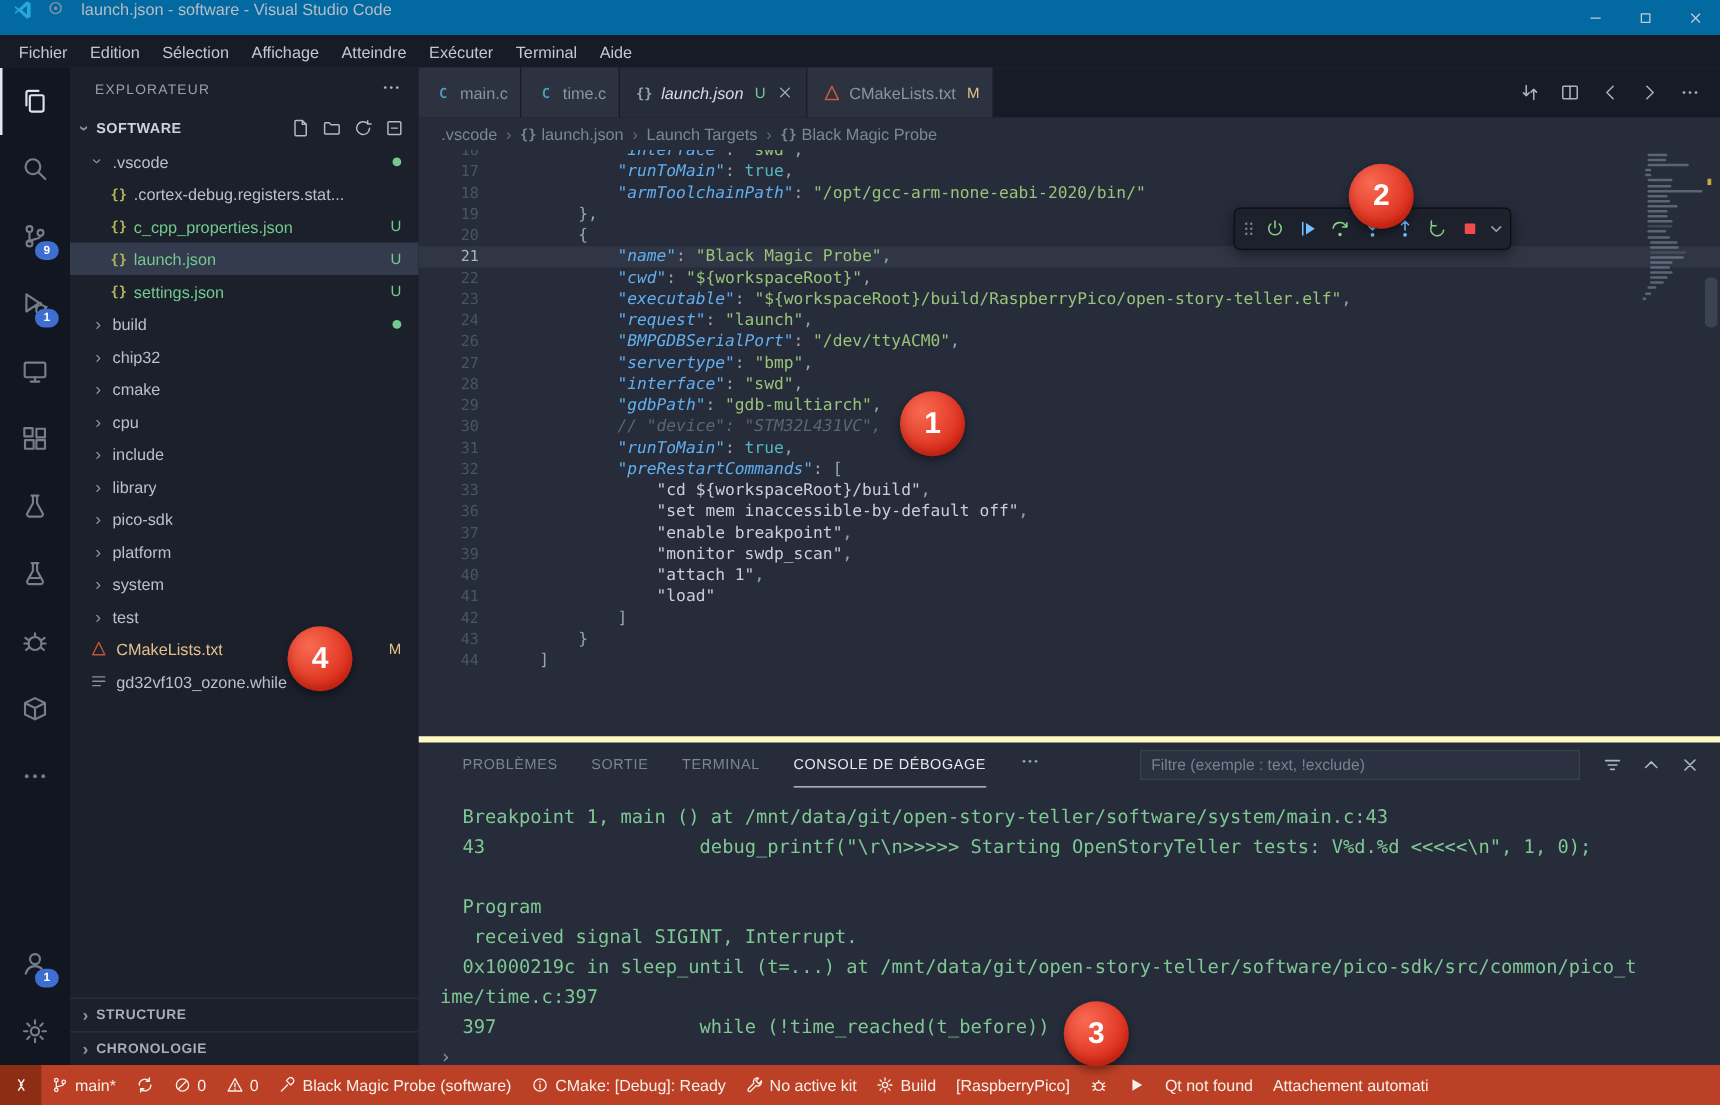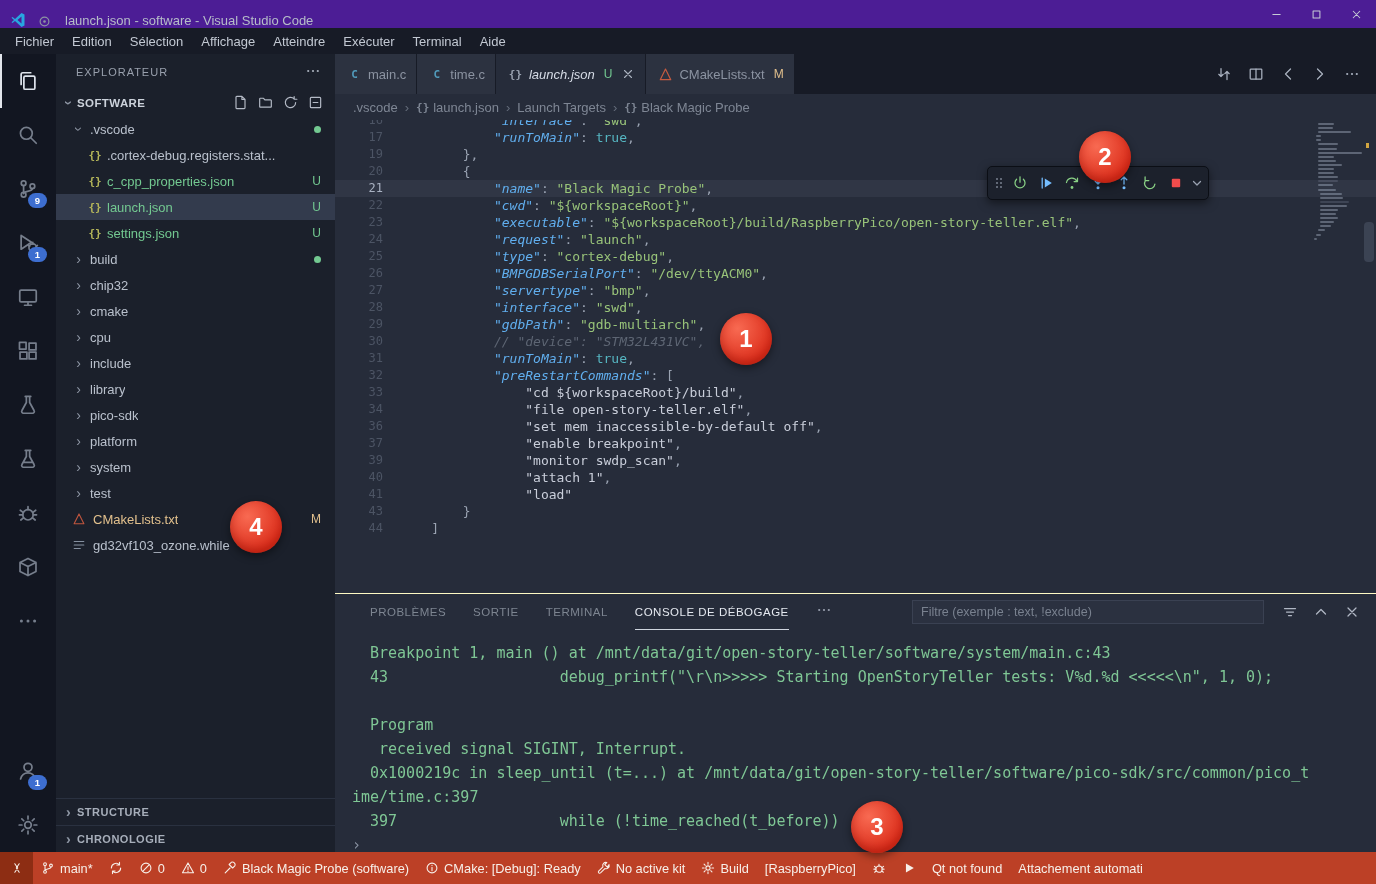--- a/index.html
+++ b/index.html
@@ -2,21 +2,21 @@
 <html><head>
 <meta charset="utf-8">
 <style>
   html,body{margin:0;padding:0}
   body{width:1376px;height:884px;position:relative;overflow:hidden;background:#262c3a;
        font-family:"Liberation Sans",sans-serif;color:#c3c9d5;-webkit-font-smoothing:antialiased}
   .icn{display:inline-flex;align-items:center;justify-content:center;line-height:1}
   .icn-t{font-family:"DejaVu Sans Mono",monospace;font-weight:bold;font-size:11px}
 
   
-  .titlebar{height:28px;background:#4c1d95;display:flex;align-items:flex-end;font-size:13px;color:#b9c0cb}
+  .titlebar{height:28px;background:#0369a1;display:flex;align-items:flex-start;font-size:13px;color:#b9c0cb}
   .logo{margin-left:10px;display:flex}
   .tb-circle{margin-left:12px;color:#8d95a2;display:flex}
   .win-title{margin-left:14px;color:#b6bdc8}
   .win-controls{margin-left:auto;display:flex;height:100%}
   .win-btn{width:40px;display:flex;align-items:center;justify-content:center;color:#c6ccd6;cursor:pointer}
   .menubar{height:26px;background:#171b26;display:flex;align-items:center;padding-left:6px;font-size:13px;color:#c2c8d2}
   .menu-item{padding:3px 9px;border-radius:4px;cursor:pointer}
 
   
   .main{display:flex;height:798px;position:relative}
@@ -87,21 +87,21 @@
   .debug-toolbar{position:absolute;top:46px;left:652px;height:32px;background:#1c212c;border:1px solid #0b0e15;
                  border-radius:5px;box-shadow:0 3px 10px rgba(0,0,0,.5);display:flex;align-items:center;padding:0 3px;z-index:20}
   .dt-btn{width:26px;height:26px;display:flex;align-items:center;justify-content:center;border-radius:4px;cursor:pointer}
   .dt-btn.grip{width:16px;cursor:grab}
   .dt-btn.small{width:16px}
 
   .add-config{position:absolute;right:154px;bottom:30px;background:#8f8b7b;color:#fff;border:none;
               font-family:"Liberation Sans",sans-serif;font-size:13px;padding:9px 17px;border-radius:2px;cursor:pointer}
 
   
-  .panel{height:258px;border-top:1px solid #fef9c3;display:flex;flex-direction:column;background:#262c3a;flex:none}
+  .panel{height:258px;border-top:5px solid #fef9c3;display:flex;flex-direction:column;background:#262c3a;flex:none}
   .panel-head{height:35px;display:flex;align-items:center;padding-left:35px;flex:none}
   #panel-tabs{display:flex;height:100%}
   .panel-tab{margin-right:27px;font-size:11.5px;letter-spacing:.5px;color:#7d8591;height:100%;display:flex;
              align-items:center;border-bottom:1px solid transparent;cursor:pointer}
   .panel-tab.active{color:#e4e8ef;border-bottom-color:#cfd5de}
   #panel-more{color:#9aa2b0;margin-right:10px;cursor:pointer}
   .panel-filter{margin-left:auto;width:352px;height:24px;background:#2b3140;border:1px solid #3a4152;color:#c6ccd8;
                 font-family:"Liberation Sans",sans-serif;font-size:12.5px;padding:0 8px;outline:none;box-sizing:border-box}
   .panel-filter::placeholder{color:#79818f}
   #panel-actions{display:flex;gap:15px;align-items:center;color:#b0b7c4;margin:0 16px 0 18px}
@@ -506,41 +506,41 @@
           <span class="bc-sep">›</span>
           <span class="bc-item">
             <span class="icn icn-t" style="width: 13px;">{}</span>
             <span>Black Magic Probe</span>
           </span>
         </div>
       <div class="code-wrap">
         <div class="code-lines" id="code">
             <div class="line"><span class="gutter">16</span><span class="ltext">            <span class="tk-k">"interface"</span><span class="tk-p">: </span><span class="tk-s">"swd"</span><span class="tk-p">,</span></span></div>
             <div class="line"><span class="gutter">17</span><span class="ltext">            <span class="tk-k">"runToMain"</span><span class="tk-p">: </span><span class="tk-b">true</span><span class="tk-p">,</span></span></div>
+            <div class="line"><span class="gutter">18</span><span class="ltext">            <span class="tk-k">"armToolchainPath"</span><span class="tk-p">: </span><span class="tk-s">"/opt/gcc-arm-none-eabi-2020/bin/"</span></span></div>
             <div class="line"><span class="gutter">19</span><span class="ltext">        <span class="tk-p">},</span></span></div>
             <div class="line"><span class="gutter">20</span><span class="ltext">        <span class="tk-p">{</span></span></div>
             <div class="line current"><span class="gutter">21</span><span class="ltext">            <span class="tk-k">"name"</span><span class="tk-p">: </span><span class="tk-s">"Black Magic Probe"</span><span class="tk-p">,</span></span></div>
             <div class="line"><span class="gutter">22</span><span class="ltext">            <span class="tk-k">"cwd"</span><span class="tk-p">: </span><span class="tk-s">"${workspaceRoot}"</span><span class="tk-p">,</span></span></div>
             <div class="line"><span class="gutter">23</span><span class="ltext">            <span class="tk-k">"executable"</span><span class="tk-p">: </span><span class="tk-s">"${workspaceRoot}/build/RaspberryPico/open-story-teller.elf"</span><span class="tk-p">,</span></span></div>
             <div class="line"><span class="gutter">24</span><span class="ltext">            <span class="tk-k">"request"</span><span class="tk-p">: </span><span class="tk-s">"launch"</span><span class="tk-p">,</span></span></div>
-            <div class="line"><span class="gutter">25</span><span class="ltext">            <span class="tk-k">"type"</span><span class="tk-p">: </span><span class="tk-s">"cortex-debug"</span><span class="tk-p">,</span></span></div>
             <div class="line"><span class="gutter">26</span><span class="ltext">            <span class="tk-k">"BMPGDBSerialPort"</span><span class="tk-p">: </span><span class="tk-s">"/dev/ttyACM0"</span><span class="tk-p">,</span></span></div>
             <div class="line"><span class="gutter">27</span><span class="ltext">            <span class="tk-k">"servertype"</span><span class="tk-p">: </span><span class="tk-s">"bmp"</span><span class="tk-p">,</span></span></div>
             <div class="line"><span class="gutter">28</span><span class="ltext">            <span class="tk-k">"interface"</span><span class="tk-p">: </span><span class="tk-s">"swd"</span><span class="tk-p">,</span></span></div>
             <div class="line"><span class="gutter">29</span><span class="ltext">            <span class="tk-k">"gdbPath"</span><span class="tk-p">: </span><span class="tk-s">"gdb-multiarch"</span><span class="tk-p">,</span></span></div>
             <div class="line"><span class="gutter">30</span><span class="ltext">            <span class="tk-c">// "device": "STM32L431VC",</span></span></div>
             <div class="line"><span class="gutter">31</span><span class="ltext">            <span class="tk-k">"runToMain"</span><span class="tk-p">: </span><span class="tk-b">true</span><span class="tk-p">,</span></span></div>
             <div class="line"><span class="gutter">32</span><span class="ltext">            <span class="tk-k">"preRestartCommands"</span><span class="tk-p">: [</span></span></div>
             <div class="line"><span class="gutter">33</span><span class="ltext">                <span class="tk-w">"cd ${workspaceRoot}/build"</span><span class="tk-p">,</span></span></div>
-            <div class="line"><span class="gutter">34</span><span class="ltext">                <span class="tk-w">"file open-story-teller.elf"</span><span class="tk-p">,</span></span></div>
             <div class="line"><span class="gutter">36</span><span class="ltext">                <span class="tk-w">"set mem inaccessible-by-default off"</span><span class="tk-p">,</span></span></div>
             <div class="line"><span class="gutter">37</span><span class="ltext">                <span class="tk-w">"enable breakpoint"</span><span class="tk-p">,</span></span></div>
             <div class="line"><span class="gutter">39</span><span class="ltext">                <span class="tk-w">"monitor swdp_scan"</span><span class="tk-p">,</span></span></div>
             <div class="line"><span class="gutter">40</span><span class="ltext">                <span class="tk-w">"attach 1"</span><span class="tk-p">,</span></span></div>
             <div class="line"><span class="gutter">41</span><span class="ltext">                <span class="tk-w">"load"</span></span></div>
+            <div class="line"><span class="gutter">42</span><span class="ltext">            <span class="tk-p">]</span></span></div>
             <div class="line"><span class="gutter">43</span><span class="ltext">        <span class="tk-p">}</span></span></div>
             <div class="line"><span class="gutter">44</span><span class="ltext">    <span class="tk-p">]</span></span></div>
           </div>
         <div class="minimap" id="minimap">
             <div class="mm-bar" style="width: 15.5px; margin-left: 6px;"></div>
             <div class="mm-bar" style="width: 15px; margin-left: 6px;"></div>
             <div class="mm-bar" style="width: 33px; margin-left: 6px;"></div>
             <div class="mm-bar" style="width: 5px; margin-left: 4px;"></div>
             <div class="mm-bar" style="width: 4.5px; margin-left: 4px;"></div>
             <div class="mm-bar" style="width: 20px; margin-left: 6px;"></div>

